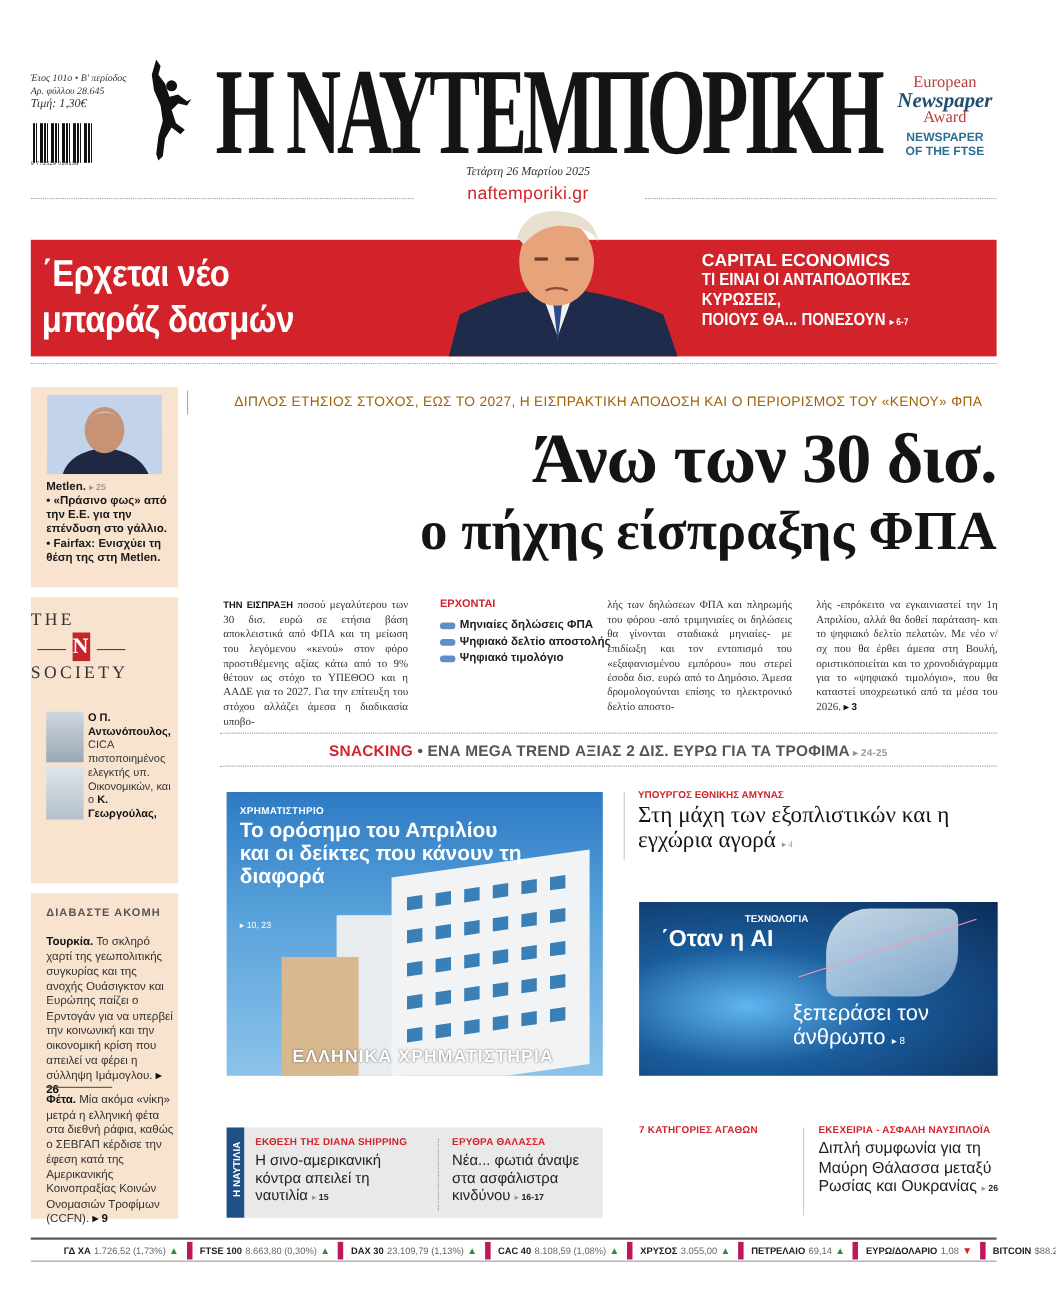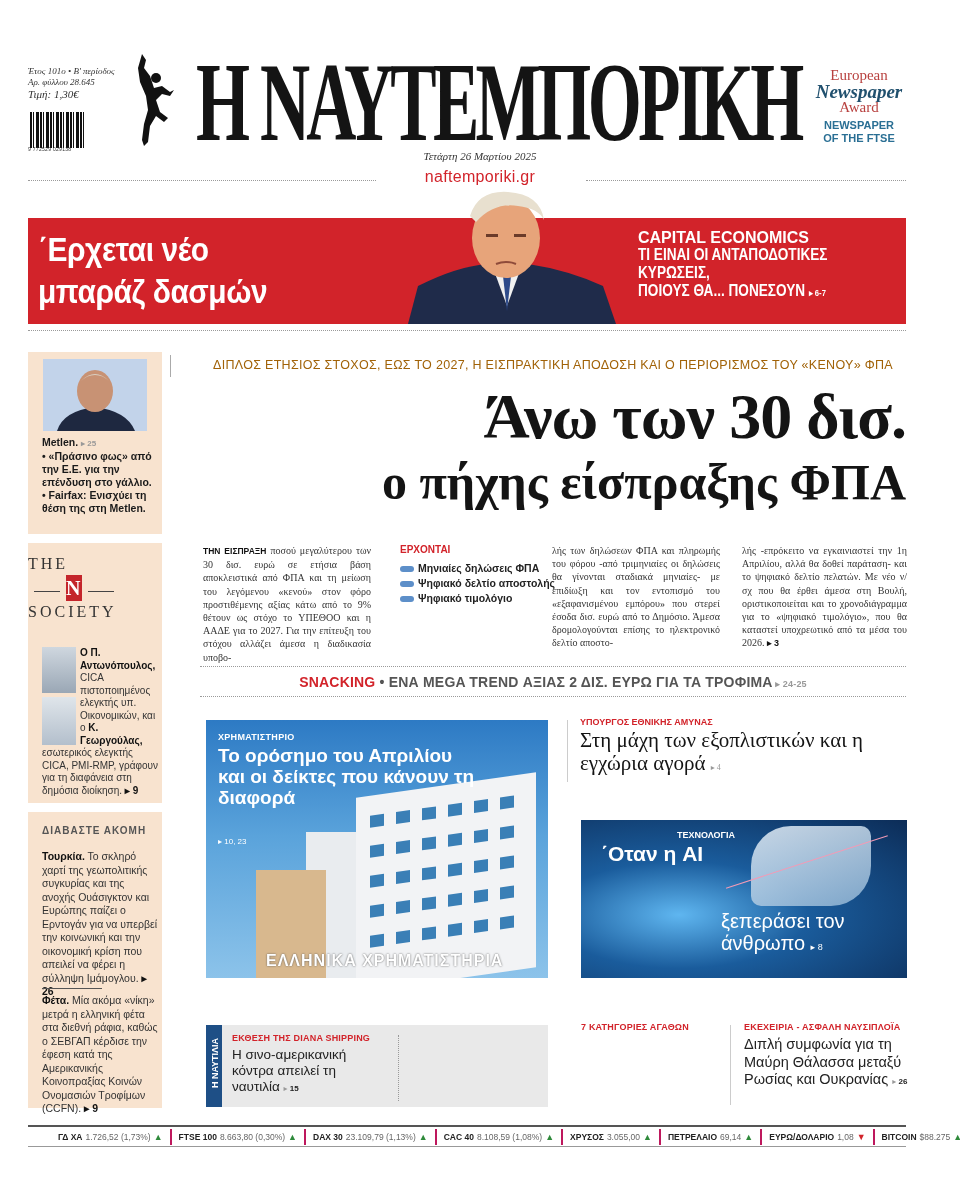--- a/index.html
+++ b/index.html
@@ -104,21 +104,21 @@
   .ship .h { font-size: 13.5px; line-height: 16px; color: #222; margin-top: 4px; }
   .s7 { left: 581px; top: 1022px; width: 150px; }
   .s7 .h, .ceasefire .h { font-size: 14.5px; line-height: 17.5px; color: #222; margin-top: 4px; }
   .vline3 { left: 730px; top: 1025px; width: 1px; height: 80px; background: #ccc; }
   .ceasefire { left: 744px; top: 1022px; width: 165px; }
   .pg { color: #999; font-size: 8px; }
   .pg b { color: #222; }
 
   
   .ticker { left: 28px; top: 1125px; width: 878px; height: 22px; border-top: 2px solid #555; border-bottom: 1px solid #999; display: flex; align-items: center; font-size: 8.5px; color: #666; }
-  .tick { padding: 0 7px; border-right: 2px solid #be185d; white-space: nowrap; display: flex; align-items: center; height: 16px; }
+  .tick { padding: 0 7px; border-right: 5px solid #be185d; white-space: nowrap; display: flex; align-items: center; height: 16px; }
   .tick:last-child { border-right: none; }
   .tick .n { font-weight: bold; color: #222; margin-right: 3px; }
   .up { color: #2f8a3b; margin-left: 3px; font-size: 9px; }
   .down { color: #d2232a; margin-left: 3px; font-size: 9px; }
 </style>
 </head>
 <body>
 
 <div class="abs meta">
   <div>Έτος 101ο • Β' περίοδος</div>
@@ -190,24 +190,20 @@
     <div class="the">THE</div>
     <div><span class="rule"></span><span class="nbox">N</span><span class="rule"></span></div>
     <div class="soc">SOCIETY</div>
   </div>
   <div class="abs p1"></div>
   <div class="abs p2"></div>
   <div class="abs txt">
     <b class="k">Ο Π. Αντωνόπουλος,</b>
     <span>CICA πιστοποιημένος ελεγκτής υπ. Οικονομικών, και ο</span>
     <b class="k">Κ. Γεωργούλας,</b>
-  </div>
-  <div class="abs txt2">
-    <span>εσωτερικός ελεγκτής CICA, PMI-RMP, γράφουν για τη διαφάνεια στη δημόσια διοίκηση.</span>
-    <b class="k">▸ 9</b>
   </div>
 </div>
 
 <div class="abs side side3">
   <div class="abs ttl">ΔΙΑΒΑΣΤΕ ΑΚΟΜΗ</div>
   <div class="abs t1">
     <b class="k">Τουρκία.</b>
     <span>Το σκληρό χαρτί της γεωπολιτικής συγκυρίας και της ανοχής Ουάσιγκτον και Ευρώπης παίζει ο Ερντογάν για να υπερβεί την κοινωνική και την οικονομική κρίση που απειλεί να φέρει η σύλληψη Ιμάμογλου.</span>
     <b class="k">▸ 26</b>
   </div>
@@ -313,20 +309,24 @@
 </div>
 
 <div class="abs ship">
   <div class="abs tab"></div>
   <div class="abs tabtxt">Η ΝΑΥΤΙΛΙΑ</div>
   <div class="abs col1">
     <div class="kred">ΕΚΘΕΣΗ ΤΗΣ DIANA SHIPPING</div>
     <div class="h"><span>Η σινο-αμερικανική κόντρα απειλεί τη ναυτιλία</span> <span class="pg">▸ <b>15</b></span></div>
   </div>
   <div class="abs dots"></div>
+  <div class="abs col2">
+    <div class="kred">ΕΡΥΘΡΑ ΘΑΛΑΣΣΑ</div>
+    <div class="h"><span>Νέα... φωτιά άναψε στα ασφάλιστρα κινδύνου</span> <span class="pg">▸ <b>16-17</b></span></div>
+  </div>
 </div>
 
 <div class="abs s7">
   <div class="kred">7 ΚΑΤΗΓΟΡΙΕΣ ΑΓΑΘΩΝ</div>
 </div>
 <div class="abs vline3"></div>
 <div class="abs ceasefire">
   <div class="kred">ΕΚΕΧΕΙΡΙΑ - ΑΣΦΑΛΗ ΝΑΥΣΙΠΛΟΪΑ</div>
   <div class="h"><span>Διπλή συμφωνία για τη Μαύρη Θάλασσα μεταξύ Ρωσίας και Ουκρανίας</span> <span class="pg">▸ <b>26</b></span></div>
 </div>

